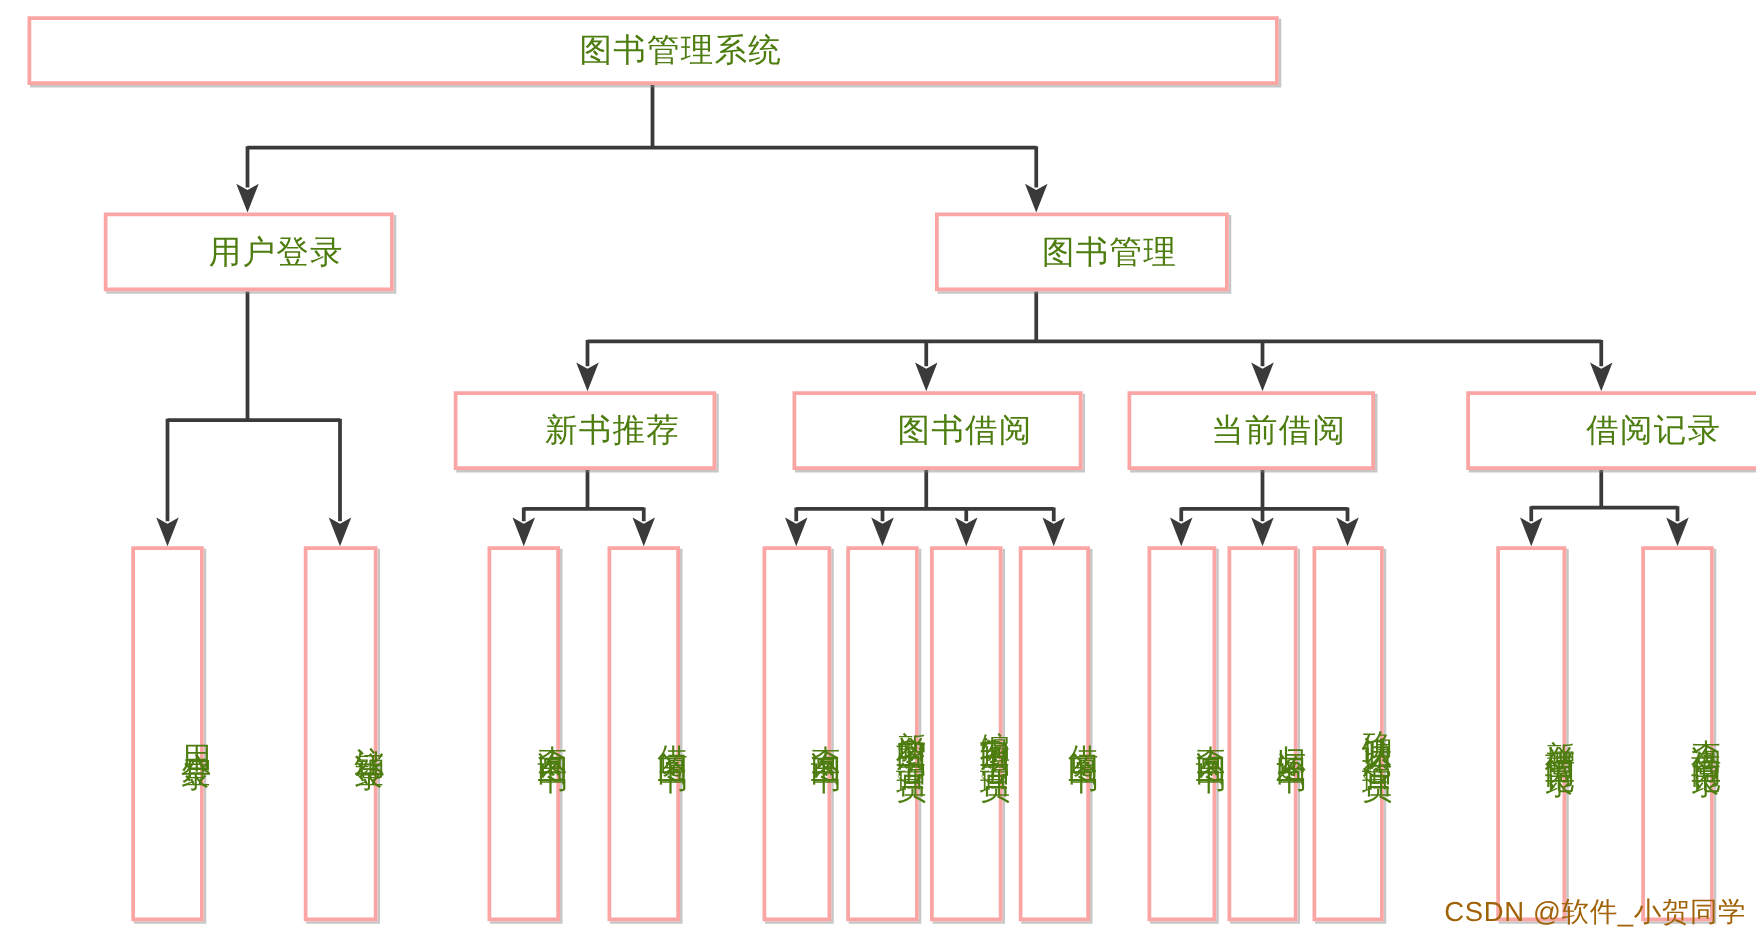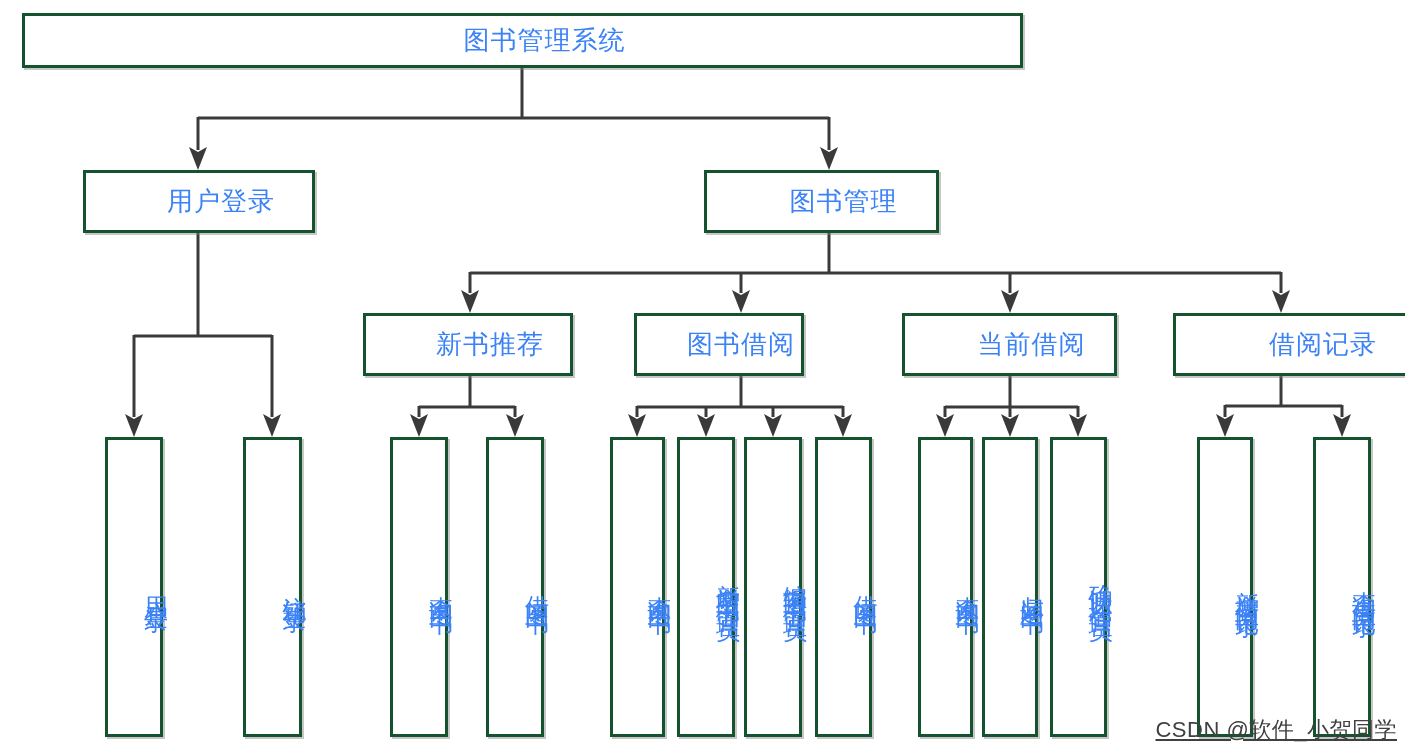--- a/index.html
+++ b/index.html
@@ -16,22 +16,22 @@
 
   svg.connector-layer {
     position: absolute;
     left: 0; top: 0;
     width: 1405px; height: 747px;
   }
 
   .node {
     position: absolute;
     background: #ffffff;
-    border: 3px solid #14532d;
-    color: #3b82f6;
+    border: 3px solid #fca5a5;
+    color: #4d7c0f;
     display: flex;
     align-items: center;
     justify-content: center;
     box-shadow: 2px 2px 0 rgba(130,130,130,0.45);
     padding-left: 44px;
   }
   .node.h-label {
     font-size: 26px;
     letter-spacing: 1px;
     white-space: nowrap;
@@ -45,24 +45,23 @@
     letter-spacing: 5px;
     line-height: 1;
     white-space: nowrap;
   }
 
   .watermark {
     position: absolute;
     right: 8px;
     bottom: 2px;
     font-size: 22px;
-    color: #404040;
+    color: #a16207;
     letter-spacing: 0.5px;
     white-space: nowrap;
-    text-decoration: underline;
   }
 </style>
 </head>
 <body>
 
 <div class="canvas">
 
   <svg class="connector-layer" viewBox="0 0 1405 747" stroke="#3a3a3a" stroke-width="3" fill="#3a3a3a">
 
     <g>
@@ -139,31 +138,31 @@
     </g>
   </svg>
 
   <div class="node h-label" style="left:22px; top:13px; width:1001px; height:55px;">
     <span>图书管理系统</span>
   </div>
 
   <div class="node h-label" style="left:83px; top:170px; width:232px; height:63px;">
     <span>用户登录</span>
   </div>
-  <div class="node h-label" style="left:704px; top:170px; width:235px; height:63px;">
+  <div class="node h-label" style="left:748px; top:170px; width:235px; height:63px;">
     <span>图书管理</span>
   </div>
 
   <div class="node h-label" style="left:363px; top:313px; width:210px; height:63px;">
     <span>新书推荐</span>
   </div>
-  <div class="node h-label" style="left:634px; top:313px; width:170px; height:63px;">
+  <div class="node h-label" style="left:634px; top:313px; width:232px; height:63px;">
     <span>图书借阅</span>
   </div>
-  <div class="node h-label" style="left:902px; top:313px; width:215px; height:63px;">
+  <div class="node h-label" style="left:902px; top:313px; width:198px; height:63px;">
     <span>当前借阅</span>
   </div>
   <div class="node h-label" style="left:1173px; top:313px; width:256px; height:63px;">
     <span>借阅记录</span>
   </div>
 
   <div class="node v-label" style="left:105px; top:437px; width:58px; height:300px;">
     <span class="vtext">用户登录</span>
   </div>
   <div class="node v-label" style="left:243px; top:437px; width:59px; height:300px;">

